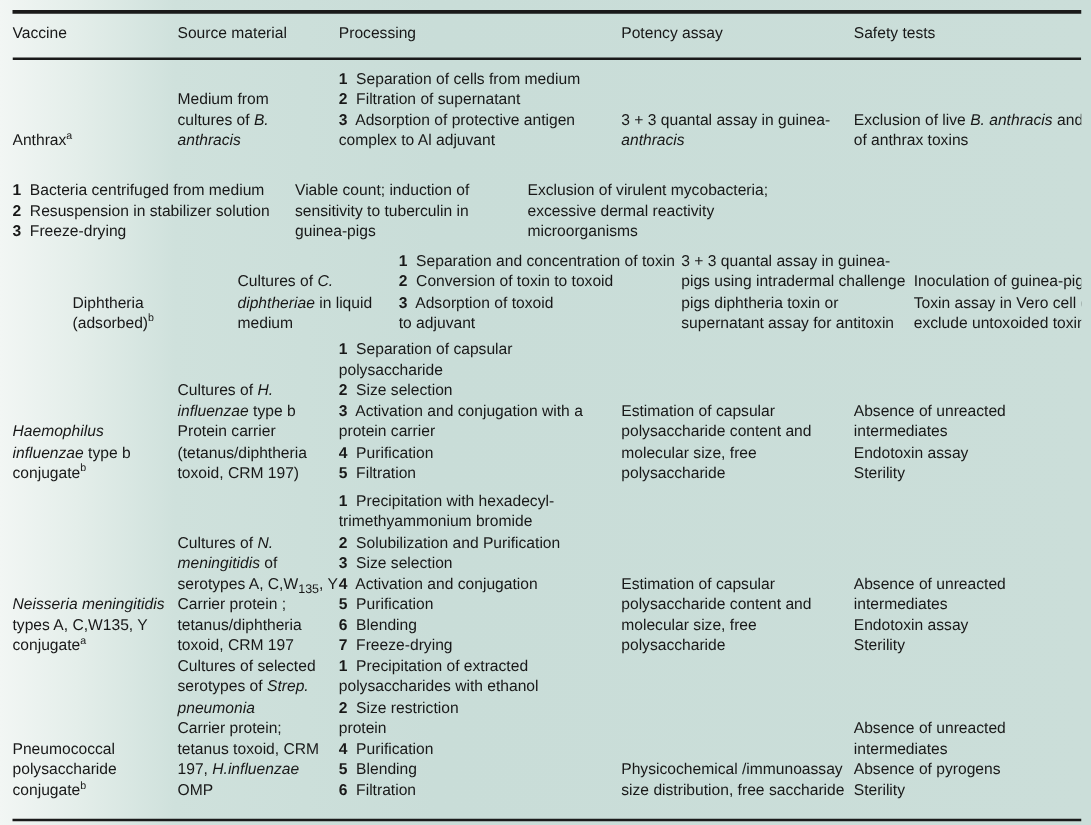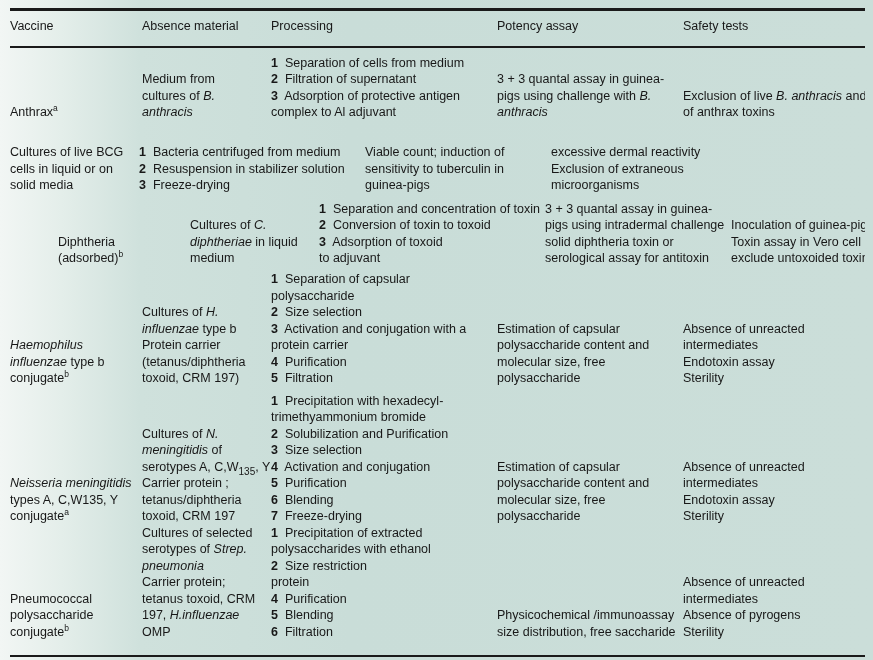--- a/index.html
+++ b/index.html
@@ -40,21 +40,21 @@
   sub{font-size:10px;line-height:0;vertical-align:sub;}
   b{font-weight:700;}
 </style>
 </head>
 <body>
 
 <div class="page">
   <div class="table-wrap">
     <div class="thead">
       <div class="cell col-vaccine">Vaccine</div>
-      <div class="cell col-source">Absence material</div>
+      <div class="cell col-source">Source material</div>
       <div class="cell col-processing">Processing</div>
       <div class="cell col-potency">Potency assay</div>
       <div class="cell col-safety">Safety tests</div>
     </div>
     <div class="rows" id="rows">
         <div class="row">
           <div class="cell col-vaccine">
             <div class="line">Anthrax<sup>a</sup></div>
           </div>
           <div class="cell col-source">
@@ -63,47 +63,41 @@
             <div class="line"><i>anthracis</i></div>
           </div>
           <div class="cell col-processing">
             <div class="line"><b>1</b>  Separation of cells from medium</div>
             <div class="line"><b>2</b>  Filtration of supernatant</div>
             <div class="line"><b>3</b>  Adsorption of protective antigen</div>
             <div class="line">complex to Al adjuvant</div>
           </div>
           <div class="cell col-potency">
             <div class="line">3 + 3 quantal assay in guinea-</div>
-            <div class="line">pigs using challenge with <i>B.</i></div>
             <div class="line"><i>anthracis</i></div>
           </div>
           <div class="cell col-safety">
             <div class="line">Exclusion of live <i>B. anthracis</i> and</div>
             <div class="line">of anthrax toxins</div>
           </div>
         </div>
         <div class="row">
-          <div class="cell col-source">
-            <div class="line">Cultures of live BCG</div>
-            <div class="line">cells in liquid or on</div>
-            <div class="line">solid media</div>
-          </div>
           <div class="cell col-processing">
             <div class="line"><b>1</b>  Bacteria centrifuged from medium</div>
             <div class="line"><b>2</b>  Resuspension in stabilizer solution</div>
             <div class="line"><b>3</b>  Freeze-drying</div>
           </div>
           <div class="cell col-potency">
             <div class="line">Viable count; induction of</div>
             <div class="line">sensitivity to tuberculin in</div>
             <div class="line">guinea-pigs</div>
           </div>
           <div class="cell col-safety">
+            <div class="line">Exclusion of virulent mycobacteria;</div>
             <div class="line">excessive dermal reactivity</div>
-            <div class="line">Exclusion of extraneous</div>
             <div class="line">microorganisms</div>
           </div>
         </div>
         <div class="row">
           <div class="cell col-vaccine">
             <div class="line">Diphtheria</div>
             <div class="line">(adsorbed)<sup>b</sup></div>
           </div>
           <div class="cell col-source">
             <div class="line">Cultures of <i>C.</i></div>
@@ -112,22 +106,22 @@
           </div>
           <div class="cell col-processing">
             <div class="line"><b>1</b>  Separation and concentration of toxin</div>
             <div class="line"><b>2</b>  Conversion of toxin to toxoid</div>
             <div class="line"><b>3</b>  Adsorption of toxoid</div>
             <div class="line">to adjuvant</div>
           </div>
           <div class="cell col-potency">
             <div class="line">3 + 3 quantal assay in guinea-</div>
             <div class="line">pigs using intradermal challenge</div>
-            <div class="line">solid diphtheria toxin or</div>
-            <div class="line">serological assay for antitoxin</div>
+            <div class="line">pigs diphtheria toxin or</div>
+            <div class="line">supernatant assay for antitoxin</div>
           </div>
           <div class="cell col-safety">
             <div class="line">Inoculation of guinea-pigs to</div>
             <div class="line">Toxin assay in Vero cell cultures</div>
             <div class="line">exclude untoxoided toxin</div>
           </div>
         </div>
         <div class="row">
           <div class="cell col-vaccine">
             <div class="line"><i>Haemophilus</i></div>

